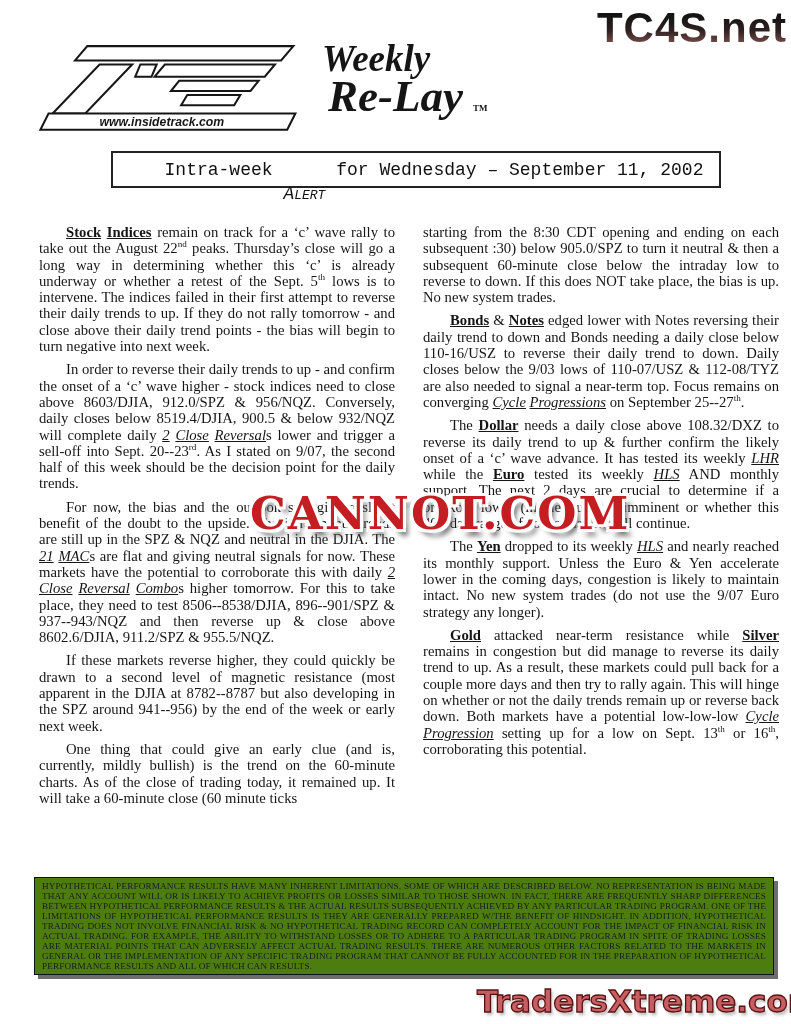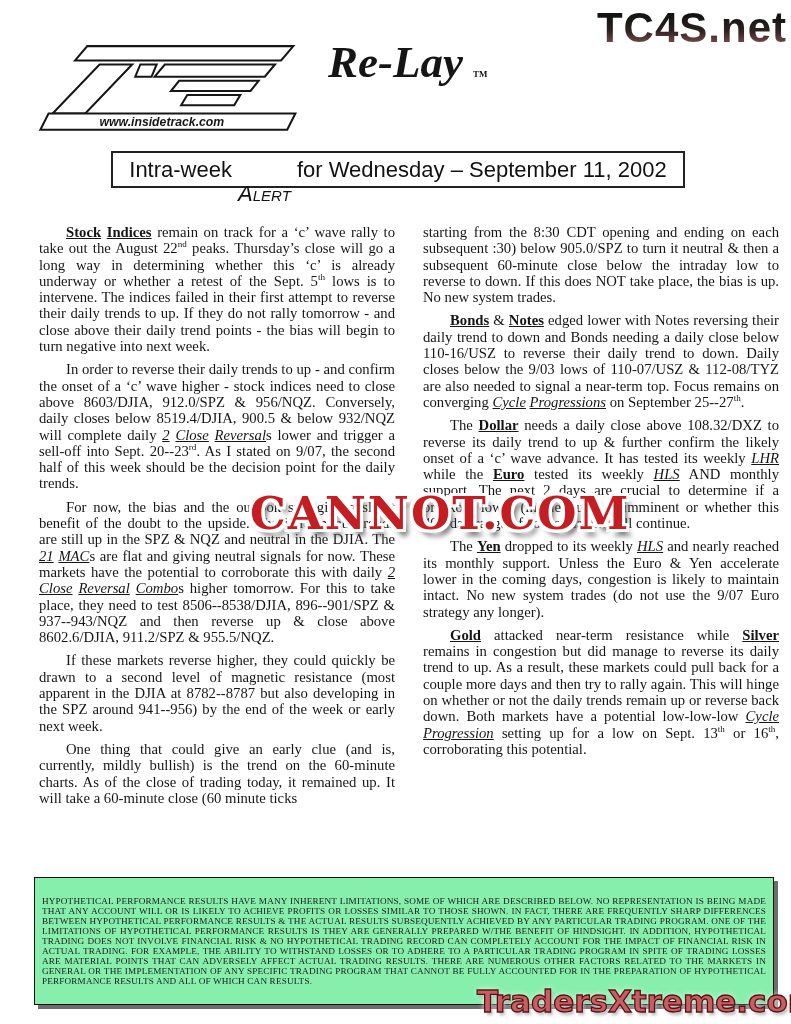--- a/index.html
+++ b/index.html
@@ -22,21 +22,21 @@
              font-size:12px;fill:#161616;}
   .brand{font-family:"Liberation Serif",serif;font-weight:bold;font-style:italic;
          line-height:0.92;margin-top:2px;}
   .brand1{font-size:37px;}
   .brand2{font-size:45px;margin-left:6px;}
   .tm{font-size:9px;font-style:normal;vertical-align:baseline;margin-left:10px;}
 
   
   .banner{position:absolute;top:151px;left:111px;width:570px;height:33px;border:2px solid #222;
           display:flex;align-items:center;justify-content:center;
-          font-family:Liberation Sans, sans-serif;font-size:22px;color:#111;white-space:pre;}
+          font-family:Liberation Mono, monospace;font-size:18px;color:#111;white-space:pre;padding-left:36px;}
   .banner .s-sc{font-style:italic;font-variant:small-caps;margin-top:48px;}
 
   
   .headline{position:absolute;top:196px;left:0;width:100%;text-align:center;
             font-weight:bold;font-style:italic;font-size:19px;letter-spacing:0.3px;}
   .headline .s-u{text-decoration:underline;text-underline-offset:2px;}
 
   
   .cols{position:absolute;top:224px;left:39px;width:740px;display:flex;gap:28px;}
   .col{width:363px;text-align:justify;font-size:14.7px;line-height:16.3px;}
@@ -44,21 +44,21 @@
   .col p.indent{text-indent:27px;}
   .col p.right{text-align:right;}
   .s-b{font-weight:bold;}
   .s-bu{font-weight:bold;text-decoration:underline;text-underline-offset:1px;}
   .s-iu{font-style:italic;text-decoration:underline;text-underline-offset:1px;}
   .s-u{text-decoration:underline;}
   .s-sup{font-size:0.62em;vertical-align:super;line-height:0;}
 
   
   .disclaimer{position:absolute;top:877px;left:34px;width:724px;border:1px solid #111;
-              box-shadow:4px 4px 0 #6d6d6d;padding:18px 7px;background:#86efac;
+              box-shadow:4px 4px 0 #6d6d6d;padding:3px 7px;background:#4d7c0f;
               font-size:9.2px;line-height:10px;letter-spacing:0.15px;text-align:justify;
               font-family:"Liberation Serif",serif;color:#1a1a1a;}
 
   
   .dlsub{position:absolute;top:487px;left:250px;font-family:"DejaVu Serif",serif;
          font-weight:bold;font-size:45px;letter-spacing:2px;color:#c41e23;
          text-shadow:-3px -3px 0 #fff,3px -3px 0 #fff,-3px 3px 0 #fff,3px 3px 0 #fff,
                      0 -3px 0 #fff,0 3px 0 #fff,-3px 0 0 #fff,3px 0 0 #fff,
                      5px 7px 5px rgba(90,90,90,0.8);}
 
@@ -79,20 +79,21 @@
       <polygon points="50,6 252,6 240,20 38,20"></polygon>
       <polygon points="62,24 94,24 48,72 16,72"></polygon>
       <polygon points="102,24 118,24 113,36 97,36"></polygon>
       <polygon points="126,24 234,24 224,36 116,36"></polygon>
       <polygon points="140,40 218,40 210,50 132,50"></polygon>
       <polygon points="148,54 200,54 194,64 142,64"></polygon>
       <polygon points="12,72 254,72 246,88 4,88"></polygon>
       <text x="62" y="84">www.insidetrack.com</text>
     </svg>
     <div class="brand">
+      <div class="brand1">Weekly</div>
       <div class="brand2"><span>Re-Lay</span><span class="tm">TM</span></div>
     </div>
   </div>
 
   <div class="banner"><span>Intra-week </span><span class="s-sc">Alert</span><span> for Wednesday – September 11, 2002</span></div>
 
 
   <div class="cols">
     <div class="col">
         <p class="indent"><span class="s-bu">Stock</span><span class="s-b"> </span><span class="s-bu">Indices</span><span> remain on track for a ‘c’ wave rally to take out the August 22</span><span class="s-sup">nd</span><span> peaks.  Thursday’s close will go a long way in determining whether this ‘c’ is already underway or whether a retest of the Sept. 5</span><span class="s-sup">th</span><span> lows is to intervene.  The indices failed in their first attempt to reverse their daily trends to up.  If they do not rally tomorrow - and close above their daily trend points - the bias will begin to turn negative into next week.</span></p>

